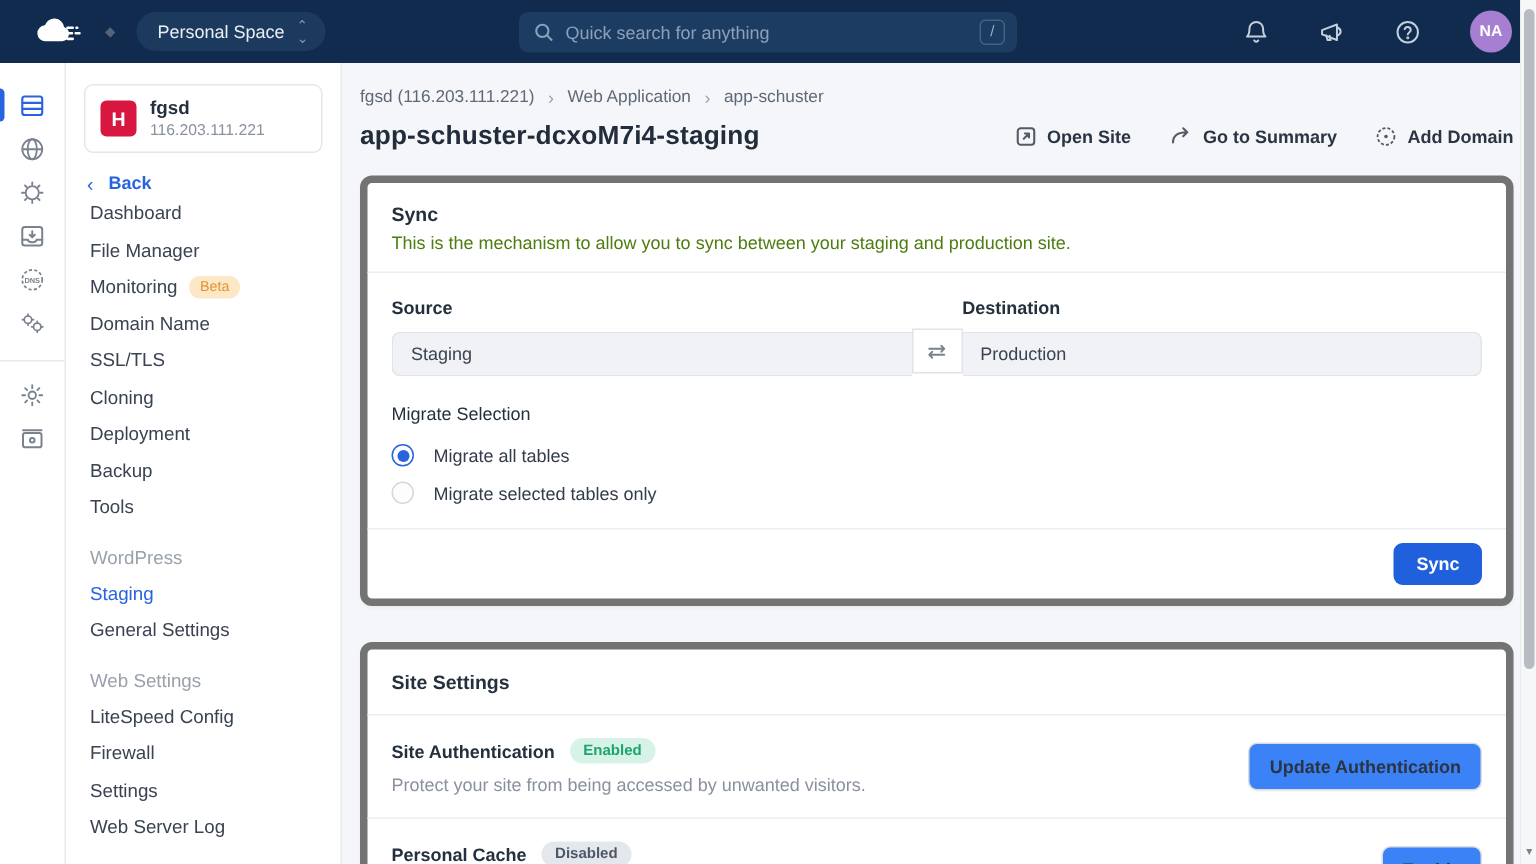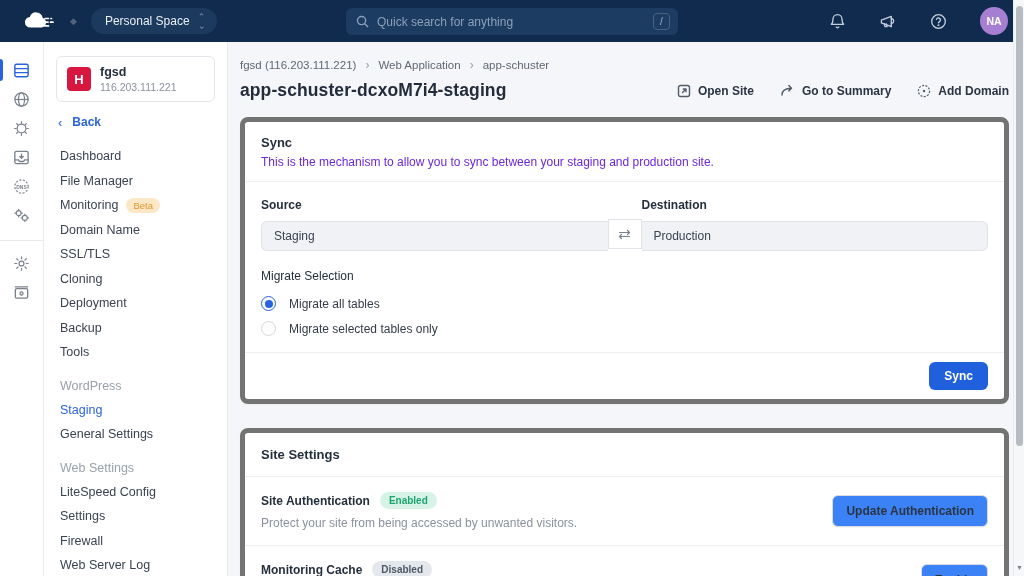--- a/index.html
+++ b/index.html
@@ -29,40 +29,40 @@
 
   .menu { width:184px; background:#fff; border-right:1px solid #e8eaee; padding-top:14px; }
   .server-card { margin:0 12px; border:1px solid #e3e6ea; border-radius:6px; padding:8px 10px; display:flex; align-items:center; background:#fff; cursor:pointer; }
   .server-logo { width:24px; height:24px; border-radius:4px; background:#d7173f; color:#fff; font-weight:bold; font-size:13px; display:flex; align-items:center; justify-content:center; }
   .server-meta { margin-left:9px; }
   .server-name { font-size:12.5px; font-weight:bold; color:#25303e; }
   .server-ip { font-size:10.5px; color:#8a919e; margin-top:2px; }
   .back-row { margin:12px 0 0 14px; height:16px; display:flex; align-items:center; color:#2a63de; cursor:pointer; }
   .back-row .chevL { font-size:13px; margin-right:10px; }
   .back-row .lbl { font-size:12px; font-weight:bold; }
-  .nav { margin-top:14px; }
+  .nav { }
   .nav-item { height:24.5px; display:flex; align-items:center; padding-left:16px; font-size:12.5px; color:#3a4351; cursor:pointer; }
   .nav-item.active { color:#2a63de; }
   .nav-header { height:24px; margin-top:9px; display:flex; align-items:center; padding-left:16px; font-size:12.5px; color:#9aa1ac; }
   .badge-beta { margin-left:8px; background:#fce7c6; color:#e0952f; font-size:9.5px; padding:2px 7px; border-radius:9px;text-align:center; }
 
   
   .main { flex:1; padding:16px 15px 0 12px; position:relative; overflow:hidden; }
   .breadcrumb { display:flex; align-items:center; gap:9px; font-size:11.5px; color:#5f6876; }
   .breadcrumb .sep { color:#9aa1ac; font-size:12px; }
   .title-row { margin-top:8px; display:flex; align-items:center; justify-content:space-between; }
   .page-title { font-size:17.5px; font-weight:bold; color:#232c3b; letter-spacing:.1px; }
   .actions { display:flex; align-items:center; gap:26px; }
   .action { display:flex; align-items:center; gap:7px; color:#2b3442; font-size:12px; font-weight:bold; cursor:pointer; }
   .action .ic { color:#525b68; display:flex; }
 
   .card { margin-top:16px; background:#fff; border:5px solid #737373; border-radius:8px; box-shadow:0 1px 2px rgba(16,24,40,.04); }
   .card-head { padding:13px 16px 12px; border-bottom:1px solid #eceef2; }
   .card-title { font-size:13px; font-weight:bold; color:#25303e; }
-  .card-desc { font-size:12px; color:#6d28d9; margin-top:5px; }
+  .card-desc { font-size:12px; color:#4d7c0f; margin-top:5px; }
   .card-body { padding:16px; }
 
   .sync-fields { display:flex; }
   .field-col { flex:1; }
   .field-label { font-size:12px; font-weight:bold; color:#25303e; margin-bottom:9px; }
   .field-input { height:30px; background:#f0f2f5; border:1px solid #e0e4e9; display:flex; align-items:center; padding:0 12px; font-size:12px; color:#3a4351; }
   .input-left { border-radius:6px 0 0 6px; border-right:none; }
   .input-right { border-radius:0 6px 6px 0; border-left:none; }
   .swap-col { width:34px; display:flex; flex-direction:column; }
   .swap-spacer { height:21px; }
@@ -258,24 +258,24 @@
         </div>
       <div class="nav-item">
           <span>General Settings</span>
         </div>
 
       <div class="nav-header">Web Settings</div>
       <div class="nav-item">
           <span>LiteSpeed Config</span>
         </div>
       <div class="nav-item">
+          <span>Firewall</span>
+        </div>
+      <div class="nav-item">
           <span>Settings</span>
-        </div>
-      <div class="nav-item">
-          <span>Firewall</span>
         </div>
       <div class="nav-item">
           <span>Web Server Log</span>
         </div>
     </div>
   </div>
 
   <div class="main">
     <div class="breadcrumb">
       <span>fgsd (116.203.111.221)</span>
@@ -368,21 +368,21 @@
             <span class="row-name">Site Authentication</span>
             <span class="badge success">Enabled</span>
           </div>
           <div class="row-desc">Protect your site from being accessed by unwanted visitors.</div>
         </div>
         <button class="btn-secondary">Update Authentication</button>
       </div>
       <div class="settings-row">
         <div>
           <div class="row-name-line">
-            <span class="row-name">Monitoring Cache</span>
+            <span class="row-name">Personal Cache</span>
             <span class="badge neutral">Disabled</span>
           </div>
           <div class="row-desc">Enable or disable WP_CACHE on staging site.</div>
         </div>
         <button class="btn-secondary">Enable</button>
       </div>
     </div>
   </div>
 </div>
 

